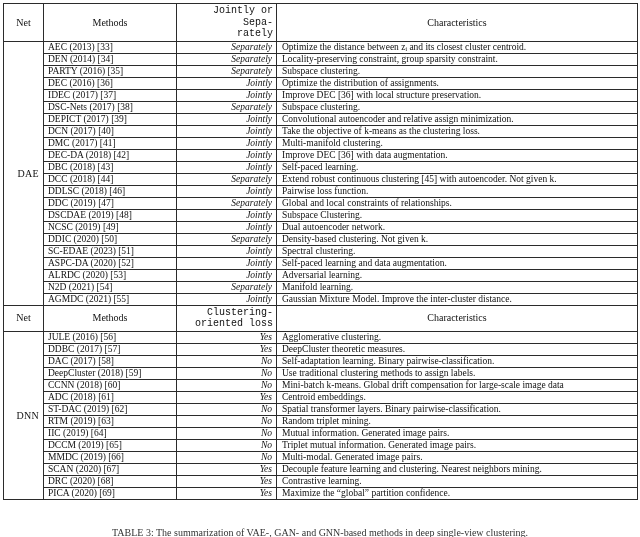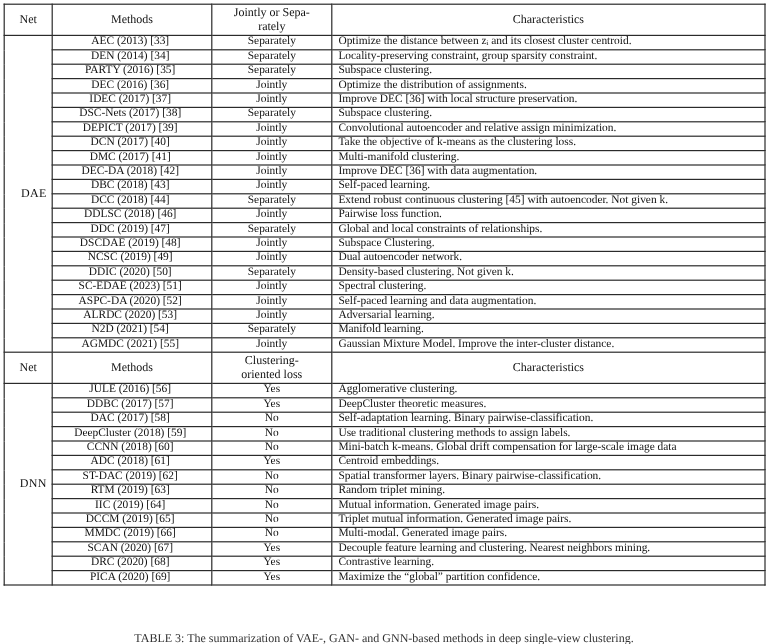--- a/index.html
+++ b/index.html
@@ -32,36 +32,36 @@
     vertical-align: middle;
   }
 
   tr.header-row th {
     font-size: 10px;
     line-height: 11.5px;
     height: 23px;
     padding: 1px 3px;
   }
   th.h-net, th.h-methods, th.h-characteristics { text-align: center; }
-  th.h-col3 { text-align: center; white-space: pre-line; padding-left: 5px; }
+  th.h-col3 { text-align: right; white-space: pre-line; padding-left: 5px; font-family: Liberation Mono, monospace; }
 
   td {
     font-size: 9.5px;
     line-height: 11px;
     height: 11px;
     padding: 0 4px;
     white-space: nowrap;
   }
   td.net-cell {
     text-align: right;
     font-size: 10px;
     letter-spacing: 0.3px;
   }
-  td.method-cell { text-align: center; padding-right: 7px; }
-  td.mode-cell   { text-align: center; }
+  td.method-cell { text-align: left; padding-right: 7px; }
+  td.mode-cell   { text-align: right; font-style: italic; }
   td.characteristics-cell { text-align: left; padding-left: 5px; margin-left: 24px; }
 
   .caption {
     position: absolute;
     left: 0; top: 527px;
     width: 640px;
     text-align: center;
     font-size: 10px;
     line-height: 12px;
     color: #333333;

